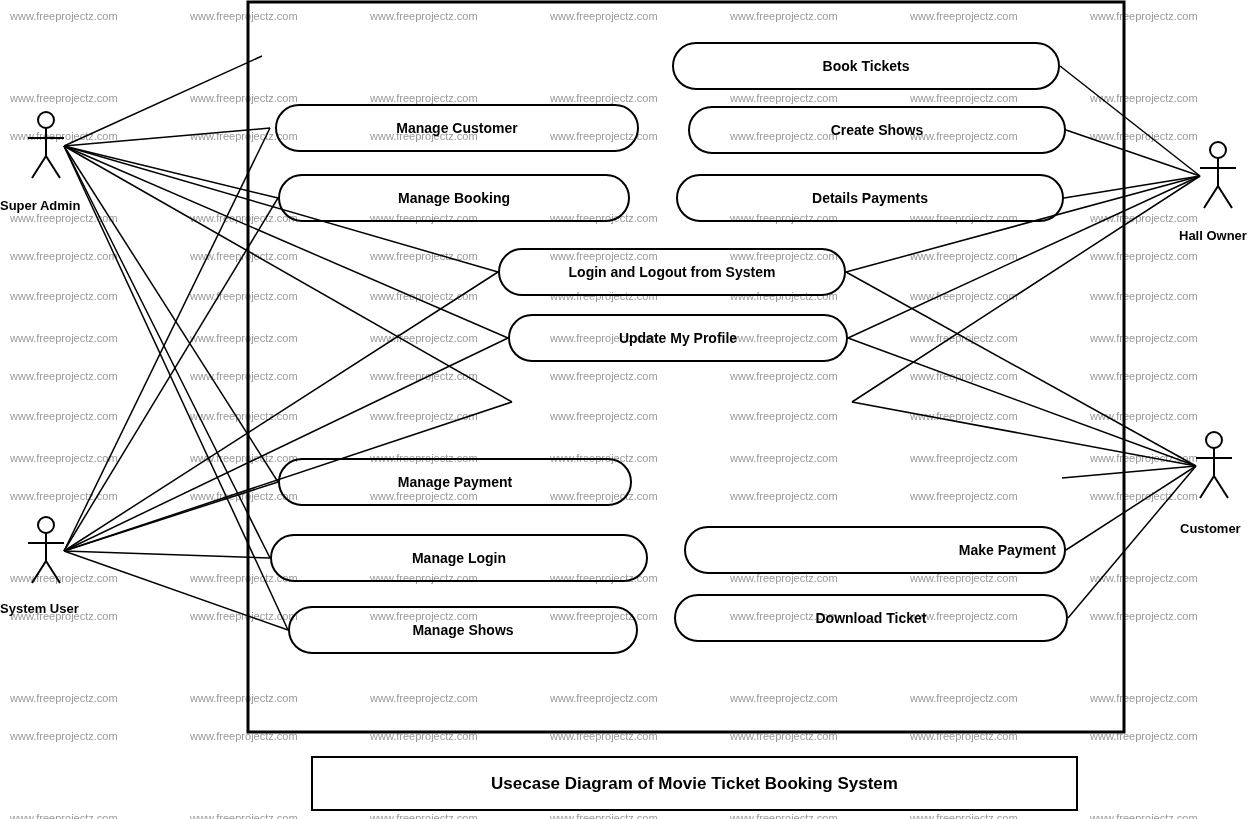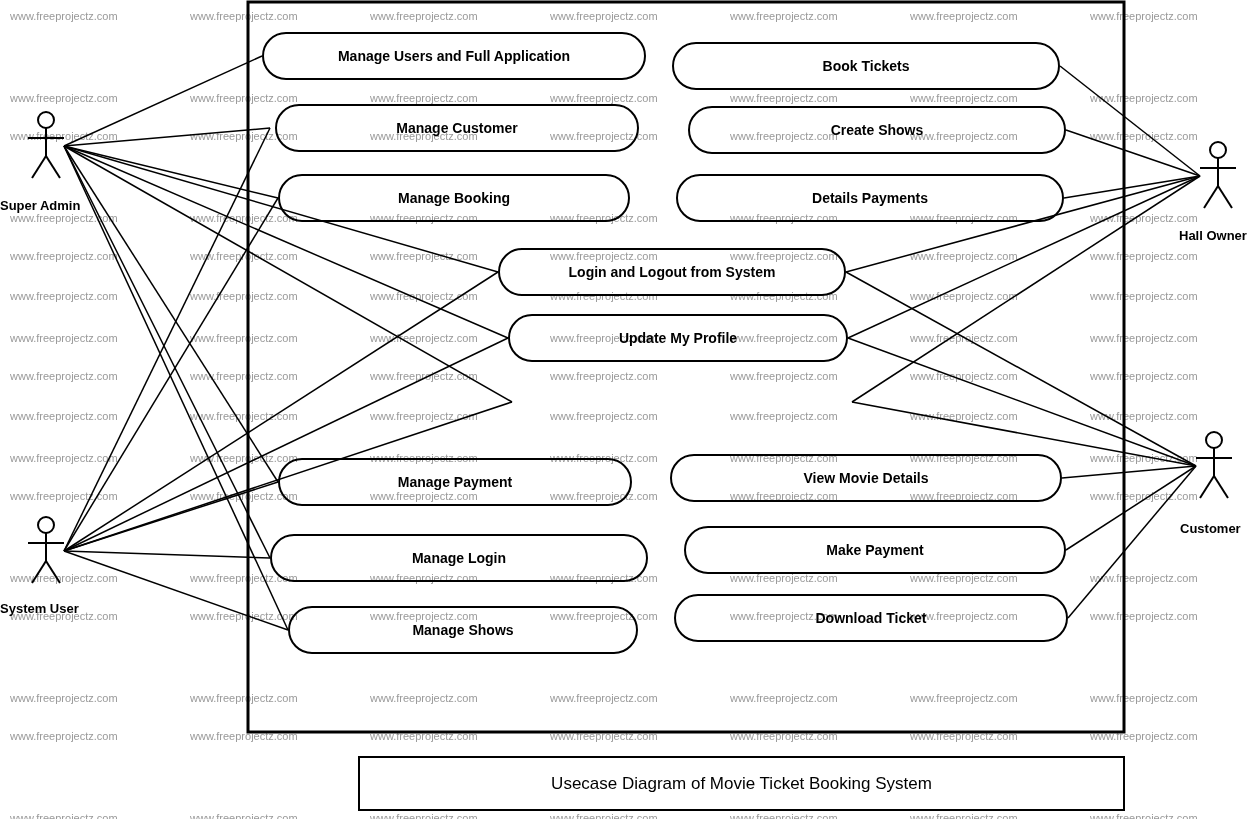--- a/index.html
+++ b/index.html
@@ -66,23 +66,22 @@
     font-weight: bold;
     white-space: nowrap;
   }
   .title-box {
     position: absolute;
     border: 2px solid #000;
     display: flex;
     align-items: center;
     justify-content: center;
     font-size: 17px;
-    font-weight: normal;
+    font-weight: bold;
     box-sizing: border-box;
-    margin-left: 47px;
   }
 </style>
 </head>
 <body>
 
 <div class="watermark-layer" id="wm-layer">
     <div class="wm" style="left: 10px; top: 10px;">www.freeprojectz.com</div>
     <div class="wm" style="left: 190px; top: 10px;">www.freeprojectz.com</div>
     <div class="wm" style="left: 370px; top: 10px;">www.freeprojectz.com</div>
     <div class="wm" style="left: 550px; top: 10px;">www.freeprojectz.com</div>
@@ -261,23 +260,20 @@
         <line x1="1214" y1="476" x2="1228" y2="498" stroke="#000" stroke-width="2"></line>
       </g>
     </g>
 </svg>
 
 <div class="usecase-layer" id="usecase-layer">
     <div class="actor-label" style="left: 0px; top: 198px;">Super Admin</div>
     <div class="actor-label" style="left: 0px; top: 601px;">System User</div>
     <div class="actor-label" style="left: 1179px; top: 228px;">Hall Owner</div>
     <div class="actor-label" style="left: 1180px; top: 521px;">Customer</div>
-    <div class="usecase" style="left: 262px; top: 32px; width: 384px; height: 48px;">
-      <span>Manage Users and Full Application</span>
-    </div>
     <div class="usecase" style="left: 275px; top: 104px; width: 364px; height: 48px;">
       <span>Manage Customer</span>
     </div>
     <div class="usecase" style="left: 278px; top: 174px; width: 352px; height: 48px;">
       <span>Manage Booking</span>
     </div>
     <div class="usecase" style="left: 498px; top: 248px; width: 348px; height: 48px;">
       <span>Login and Logout from System</span>
     </div>
     <div class="usecase" style="left: 508px; top: 314px; width: 340px; height: 48px;">
@@ -294,24 +290,21 @@
     </div>
     <div class="usecase" style="left: 672px; top: 42px; width: 388px; height: 48px;">
       <span>Book Tickets</span>
     </div>
     <div class="usecase" style="left: 688px; top: 106px; width: 378px; height: 48px;">
       <span>Create Shows</span>
     </div>
     <div class="usecase" style="left: 676px; top: 174px; width: 388px; height: 48px;">
       <span>Details Payments</span>
     </div>
-    <div class="usecase" style="left: 670px; top: 454px; width: 392px; height: 48px;">
-      <span>View Movie Details</span>
-    </div>
-    <div class="usecase" style="left: 684px; top: 526px; width: 382px; height: 48px;">
+    <div class="usecase" style="left: 684px; top: 526px; width: 382px; height: 48px; justify-content: flex-end;">
       <span>Make Payment</span>
     </div>
     <div class="usecase" style="left: 674px; top: 594px; width: 394px; height: 48px;">
       <span>Download Ticket</span>
     </div>
   </div>
 
 <div class="title-box" id="title-box" style="left: 311px; top: 756px; width: 767px; height: 55px;">
   <span>Usecase Diagram of Movie Ticket Booking System</span>
 </div>

